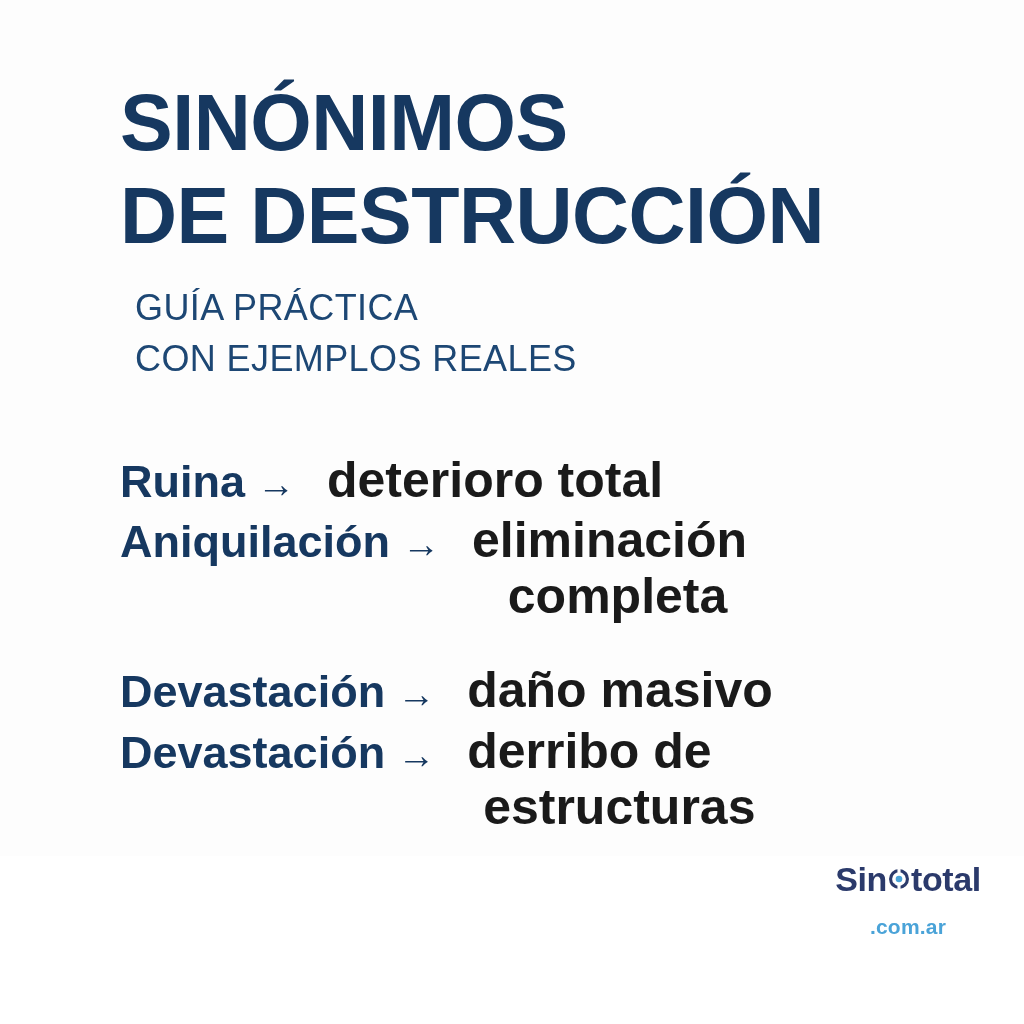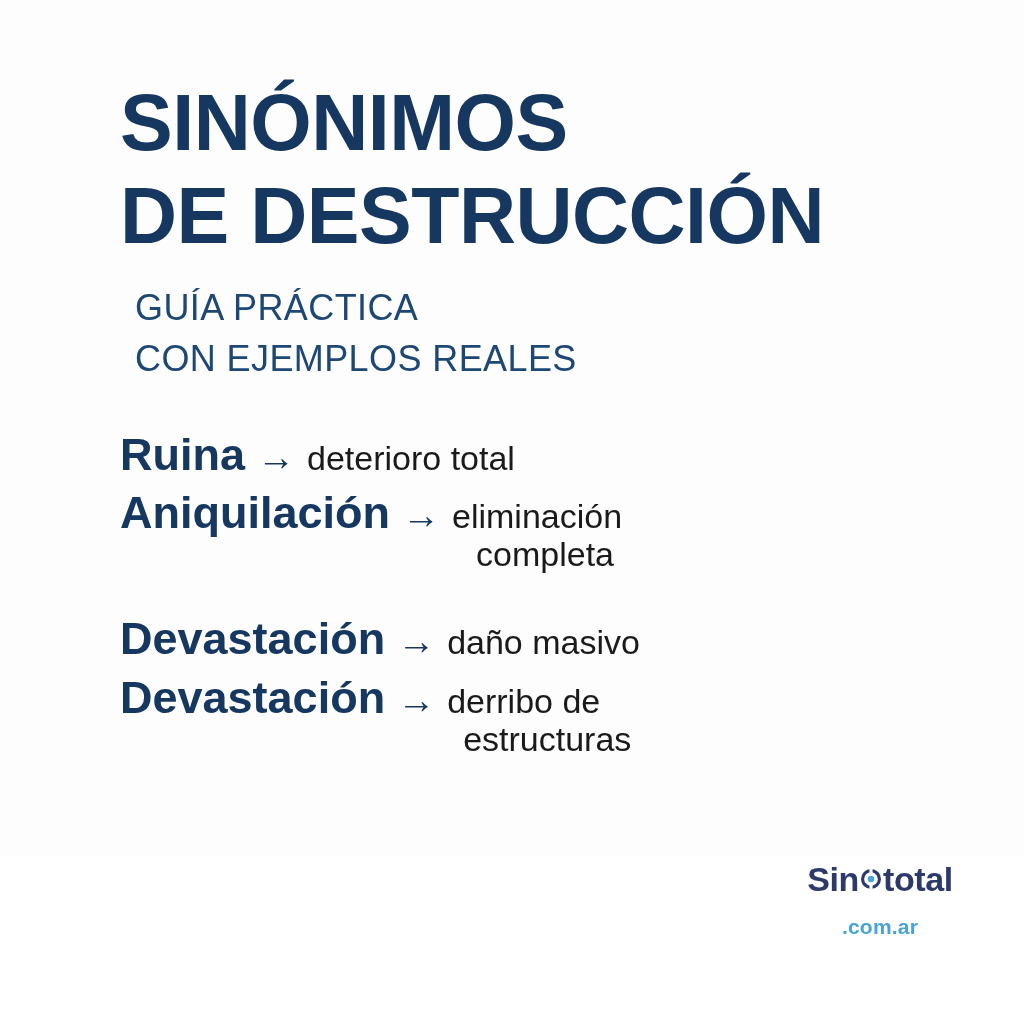--- a/index.html
+++ b/index.html
@@ -60,21 +60,21 @@
     font-size: 36px;
     line-height: 1.42;
     letter-spacing: 0.4px;
     white-space: nowrap;
   }
 
   
   .synonym-list {
     position: absolute;
     left: 120px;
-    top: 427px;
+    top: 452px;
     width: 880px;
   }
 
   .synonym-group {
     display: block;
   }
 
   .synonym-group.group-2 {
     margin-top: 38px;
   }
@@ -98,44 +98,45 @@
     color: #163860;
     font-size: 38px;
     line-height: 1.25;
     margin: 0 12px;
     font-weight: 400;
     flex: 0 0 auto;
   }
 
   .definition {
     color: #1a1a1a;
-    font-weight: 400;
-    font-size: 34px;
+    font-weight: 700;
+    font-size: 50px;
     line-height: 1.12;
     max-width: 330px;
+    margin-left: 20px;
   }
 
   .definition.nowrap {
     max-width: none;
     white-space: nowrap;
   }
 
   .definition .wrap-line {
     display: block;
   }
 
   .definition .wrap-line.indent {
     text-align: center;
     padding-left: 16px;
   }
 
   
   .logo {
     position: absolute;
-    left: 790px;
+    left: 818px;
     top: 862px;
     width: 180px;
     text-align: center;
     line-height: 1;
   }
 
   .logo-word {
     display: inline-flex;
     align-items: center;
     color: #2b3a6b;

